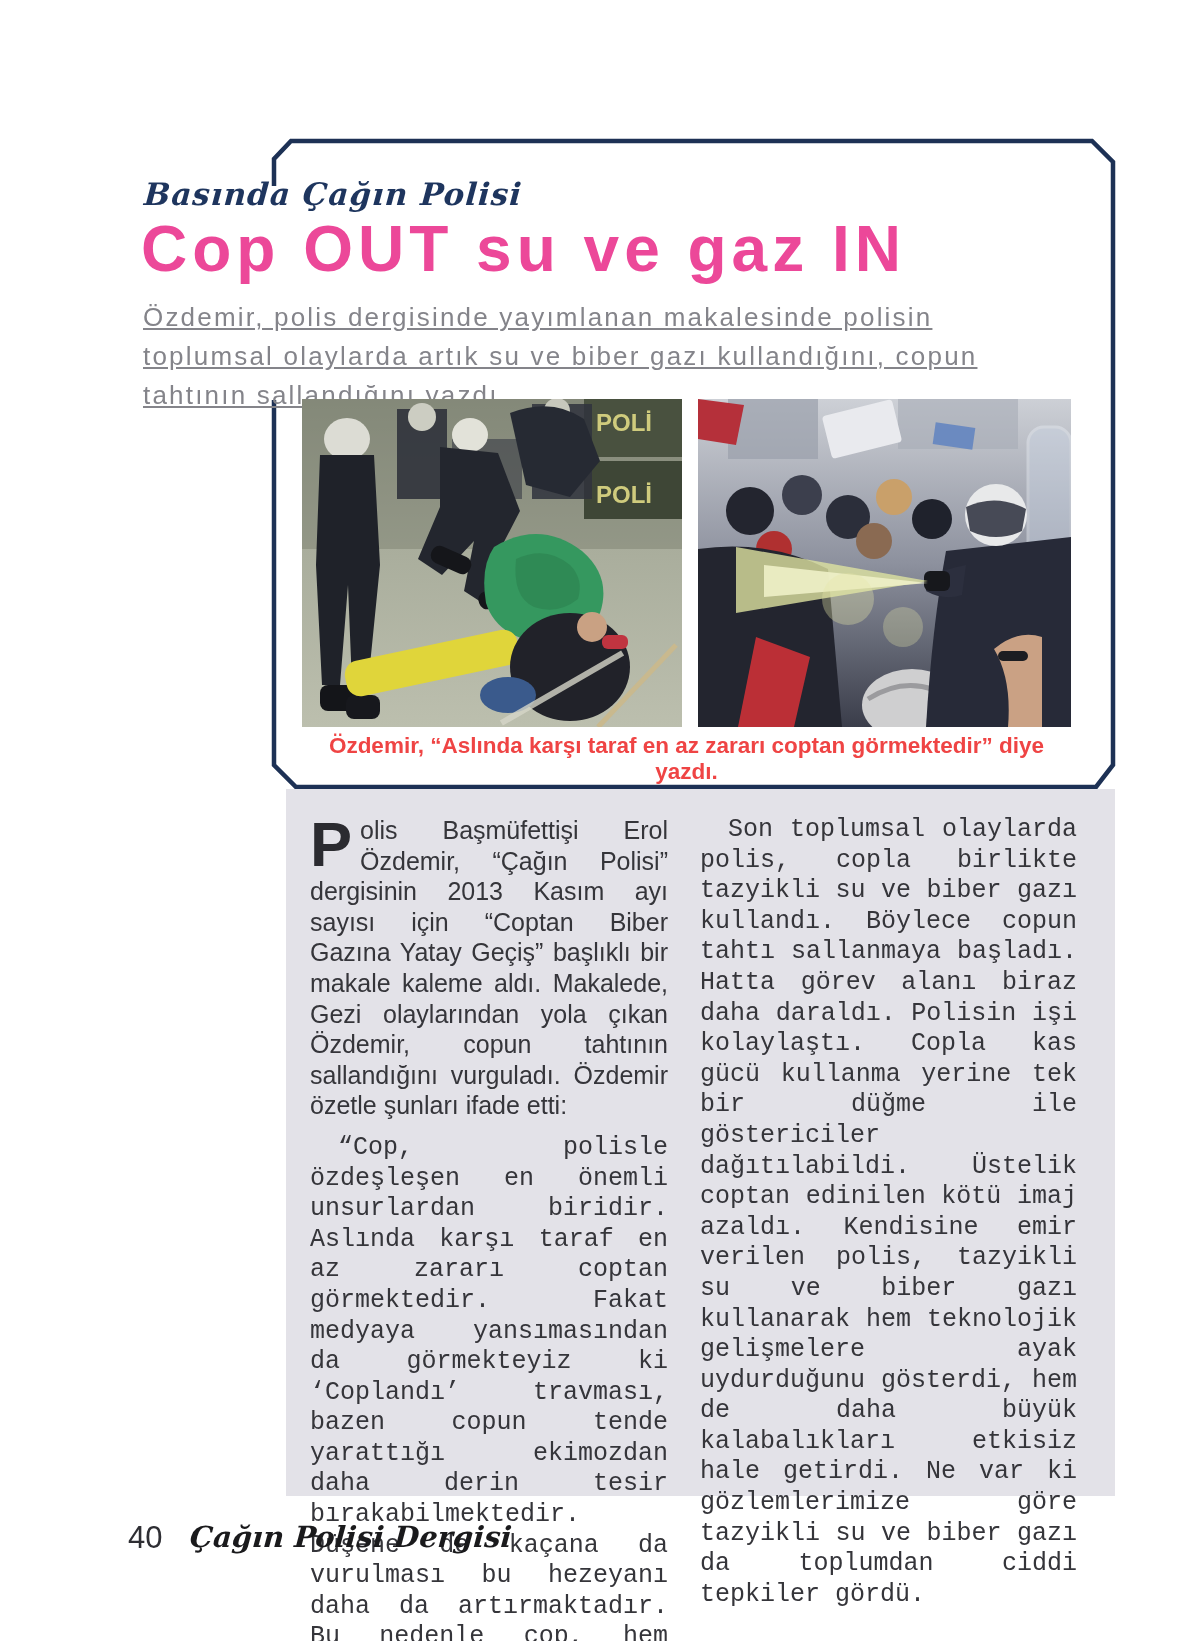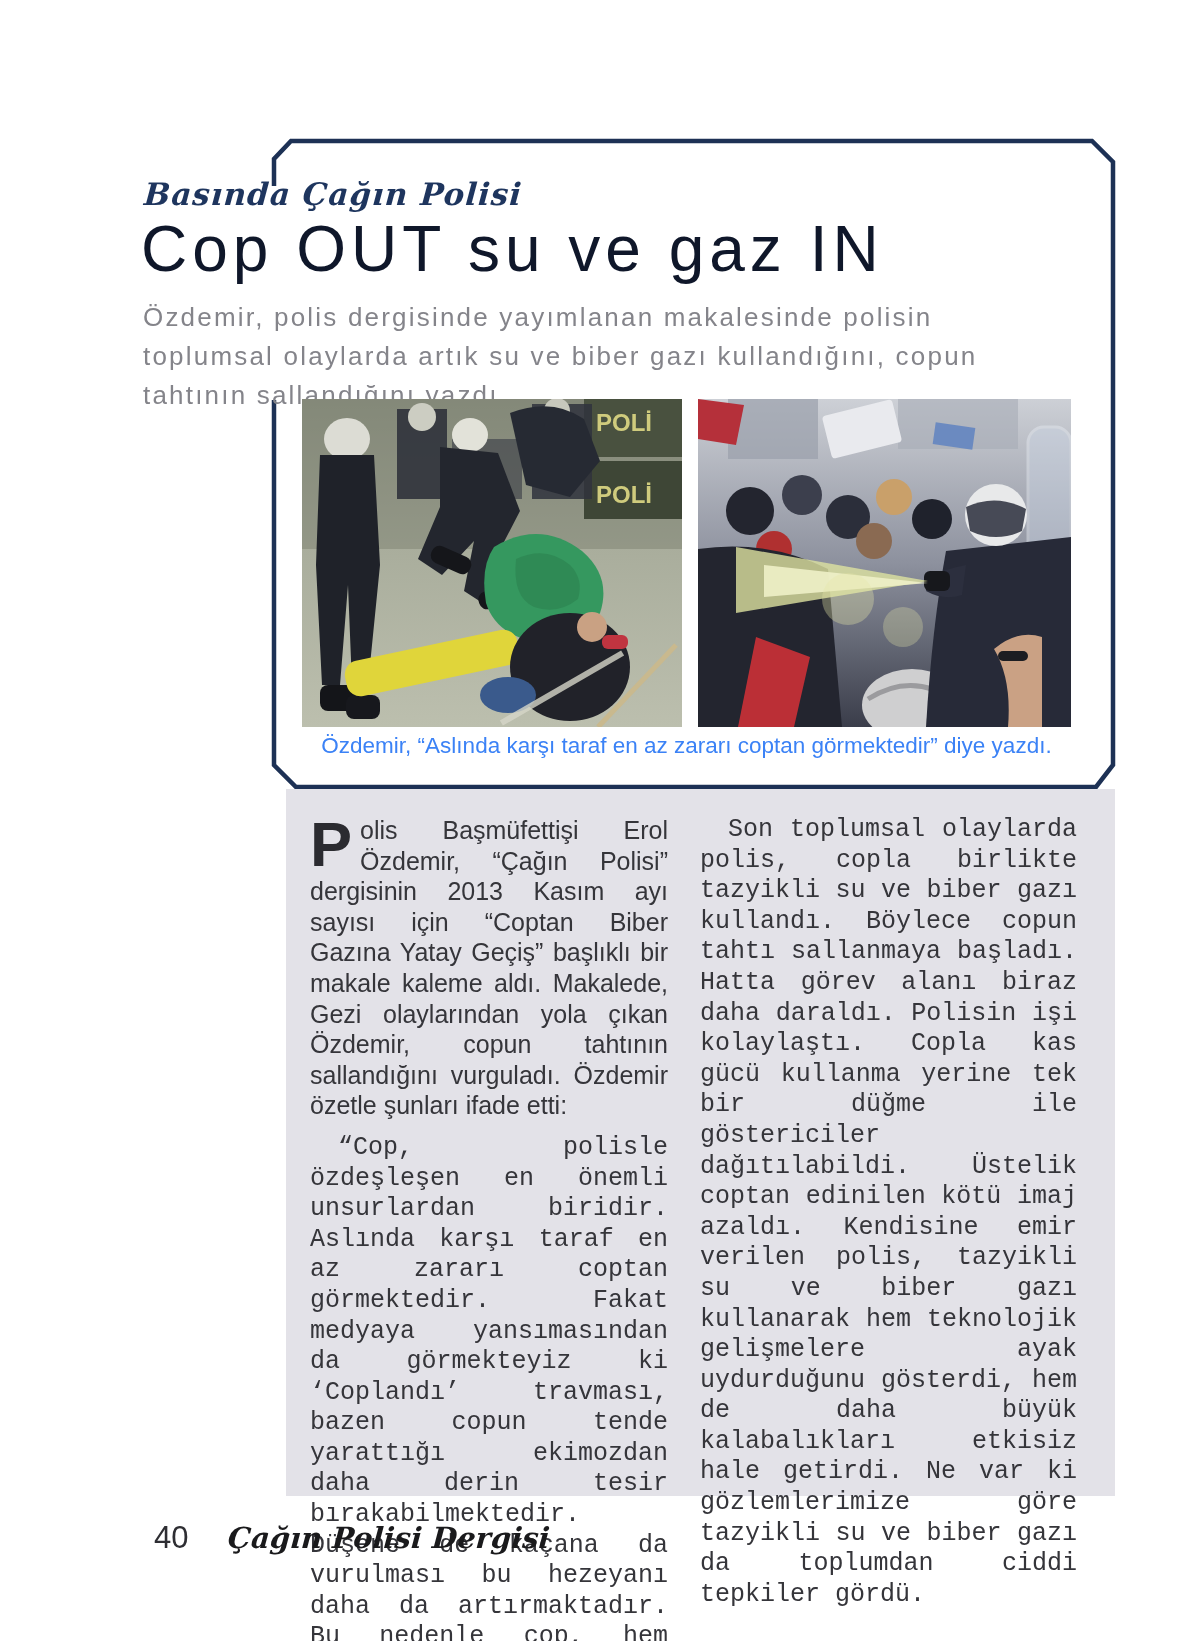--- a/index.html
+++ b/index.html
@@ -7,47 +7,47 @@
        font-family:"Liberation Sans",sans-serif;-webkit-font-smoothing:antialiased;}
   .abs{position:absolute;}
 
   
   #frame-svg{position:absolute;left:0;top:0;pointer-events:none;}
 
   
   .kicker{left:143px;top:176px;font-family:"DejaVu Serif",serif;font-style:italic;
           font-weight:bold;font-size:31px;color:#1e355e;letter-spacing:1px;
           transform:skewX(-4deg);transform-origin:left bottom;}
-  .title{left:141px;top:212px;font-size:64px;font-weight:normal;color:#0f172a;
+  .title{left:141px;top:212px;font-size:64px;font-weight:bold;color:#ec4899;
          letter-spacing:5px;white-space:nowrap;}
   .deck{left:143px;top:298px;width:880px;font-size:26px;line-height:39px;
-        color:#84848a;letter-spacing:2.2px;}
+        color:#84848a;letter-spacing:2.2px;text-decoration:underline;}
 
   
   .photo{overflow:hidden;background:#fdba74;}
   #photo-left{left:302px;top:399px;width:380px;height:328px;}
   #photo-right{left:698px;top:399px;width:373px;height:328px;}
   .caption{left:302px;top:733px;width:769px;text-align:center;font-size:22.5px;
-           font-weight:normal;color:#3b82f6;letter-spacing:0px;}
+           font-weight:bold;color:#ef4444;letter-spacing:0px;}
 
   
   .graybox{left:286px;top:789px;width:829px;height:707px;background:#e3e2e8;
            box-sizing:border-box;padding:26px 38px 0 24px;display:flex;gap:32px;}
   .col{font-size:25px;line-height:30.6px;color:#35353a;text-align:justify;}
   .col-left{width:358px;flex:0 0 358px;}
   .col-right{flex:1;}
   .col p{margin:0 0 12px 0;}
   .col p.indent{text-indent:28px;font-family:Liberation Mono, monospace;}
   .dropcap{float:left;font-size:63px;line-height:50px;font-weight:bold;
            color:#2b2b30;margin:4px 8px 0 0;}
   .subhead{margin:6px 0 12px 0;text-align:center;font-size:25px;font-weight:bold;
            color:#2e2e33;letter-spacing:0px;}
 
   
-  .footer{left:154px;top:1520px;display:flex;align-items:center;gap:40px;}
+  .footer{left:128px;top:1520px;display:flex;align-items:flex-start;gap:28px;}
   .page-num{font-size:31px;color:#2e2e33;}
   .footer-script{font-family:"DejaVu Serif",serif;font-style:italic;font-weight:bold;
                  font-size:29px;color:#1a1a1c;transform:skewX(-4deg);}
 </style>
 </head>
 <body>
 
 <svg id="frame-svg" width="1204" height="1641" viewBox="0 0 1204 1641">
   <path d="M274,186 V159 L291,141 H1092 L1113,162 V765 L1096,787 H296 L274,765 V400" fill="none" stroke="#1d3155" stroke-width="4.5" stroke-linejoin="miter"></path>
 </svg>

